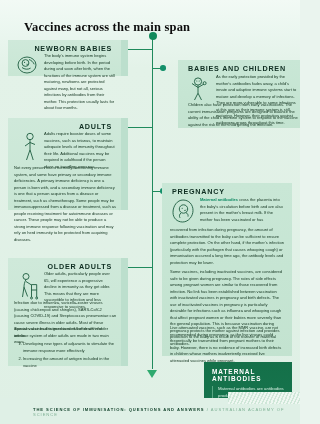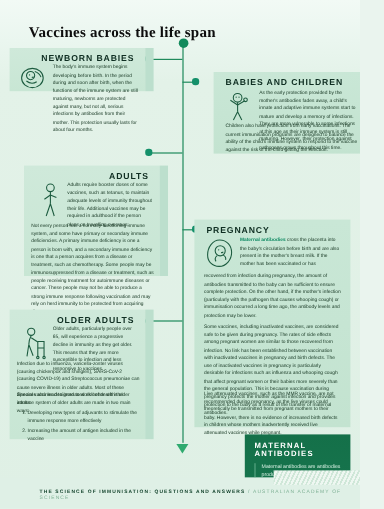--- a/index.html
+++ b/index.html
@@ -109,21 +109,21 @@
     background: repeating-linear-gradient(115deg,#cfe7d8 0 1.4px,#eef7f1 1.4px 3.2px);
   }
   .icon { position: absolute; }
   .icon svg { display: block; }
 </style>
 </head>
 <body>
 
 <div class="page">
 
-  <div class="title">Vaccines across the life span</div>
+  <div class="title">Vaccines across the main span</div>
 
   <div class="spine"></div>
   <div class="spine-top-dot"></div>
   <div class="spine-arrow"></div>
 
   <div class="branch" style="left:125px; top:48.5px; width:27px;"></div>
   <div class="node-dot" style="left:121px; top:46px;"></div>
   <div class="panel panel-left" style="left:8px; top:40px; width:113px; height:36px;">
     <div class="panel-tab"></div>
     <div class="head head-r" style="position:absolute; right:9px; top:4px;">NEWBORN BABIES</div>
@@ -154,21 +154,21 @@
         <path d="M10 18.2L6.5 25M10 18.2L13.5 25"></path>
         <circle cx="16.6" cy="8.2" r="1.5"></circle>
       </svg>
     </div>
     <div class="body-t" style="position:absolute; left:38px; top:14px; width:84px;">As the early protection provided by the mother's antibodies fades away, a child's innate and adaptive immune systems start to mature and develop a memory of infections. They are more vulnerable to some infections at this age as their immune system is still maturing. However, their protection against pathogens grows throughout this time.</div>
     <div class="body-t" style="position:absolute; left:10px; top:42px; width:112px;">Children also have protection from early vaccinations. The current immunisation programs are designed to balance the ability of the child's immune system to respond to the vaccine against the risk of the child getting the infection.</div>
   </div>
 
   <div class="branch" style="left:125px; top:126.5px; width:27px;"></div>
   <div class="node-dot" style="left:121px; top:124px;"></div>
-  <div class="panel panel-left" style="left:20px; top:118px; width:113px; height:92px;margin-top:20px;">
+  <div class="panel panel-left" style="left:8px; top:118px; width:113px; height:92px;">
     <div class="panel-tab"></div>
     <div class="head head-r" style="position:absolute; right:9px; top:4px;">ADULTS</div>
     <div class="icon" style="left:12px; top:14px;">
       <svg width="20" height="30" viewBox="0 0 20 30" fill="none" stroke="#1d5c40" stroke-width="0.9">
         <circle cx="10" cy="4.5" r="3.2"></circle>
         <path d="M10 7.8v10"></path>
         <path d="M10 10.5L5 14M10 10.5l5 2"></path>
         <path d="M10 17.8L6.5 28M10 17.8l3.2 10.2"></path>
       </svg>
     </div>

